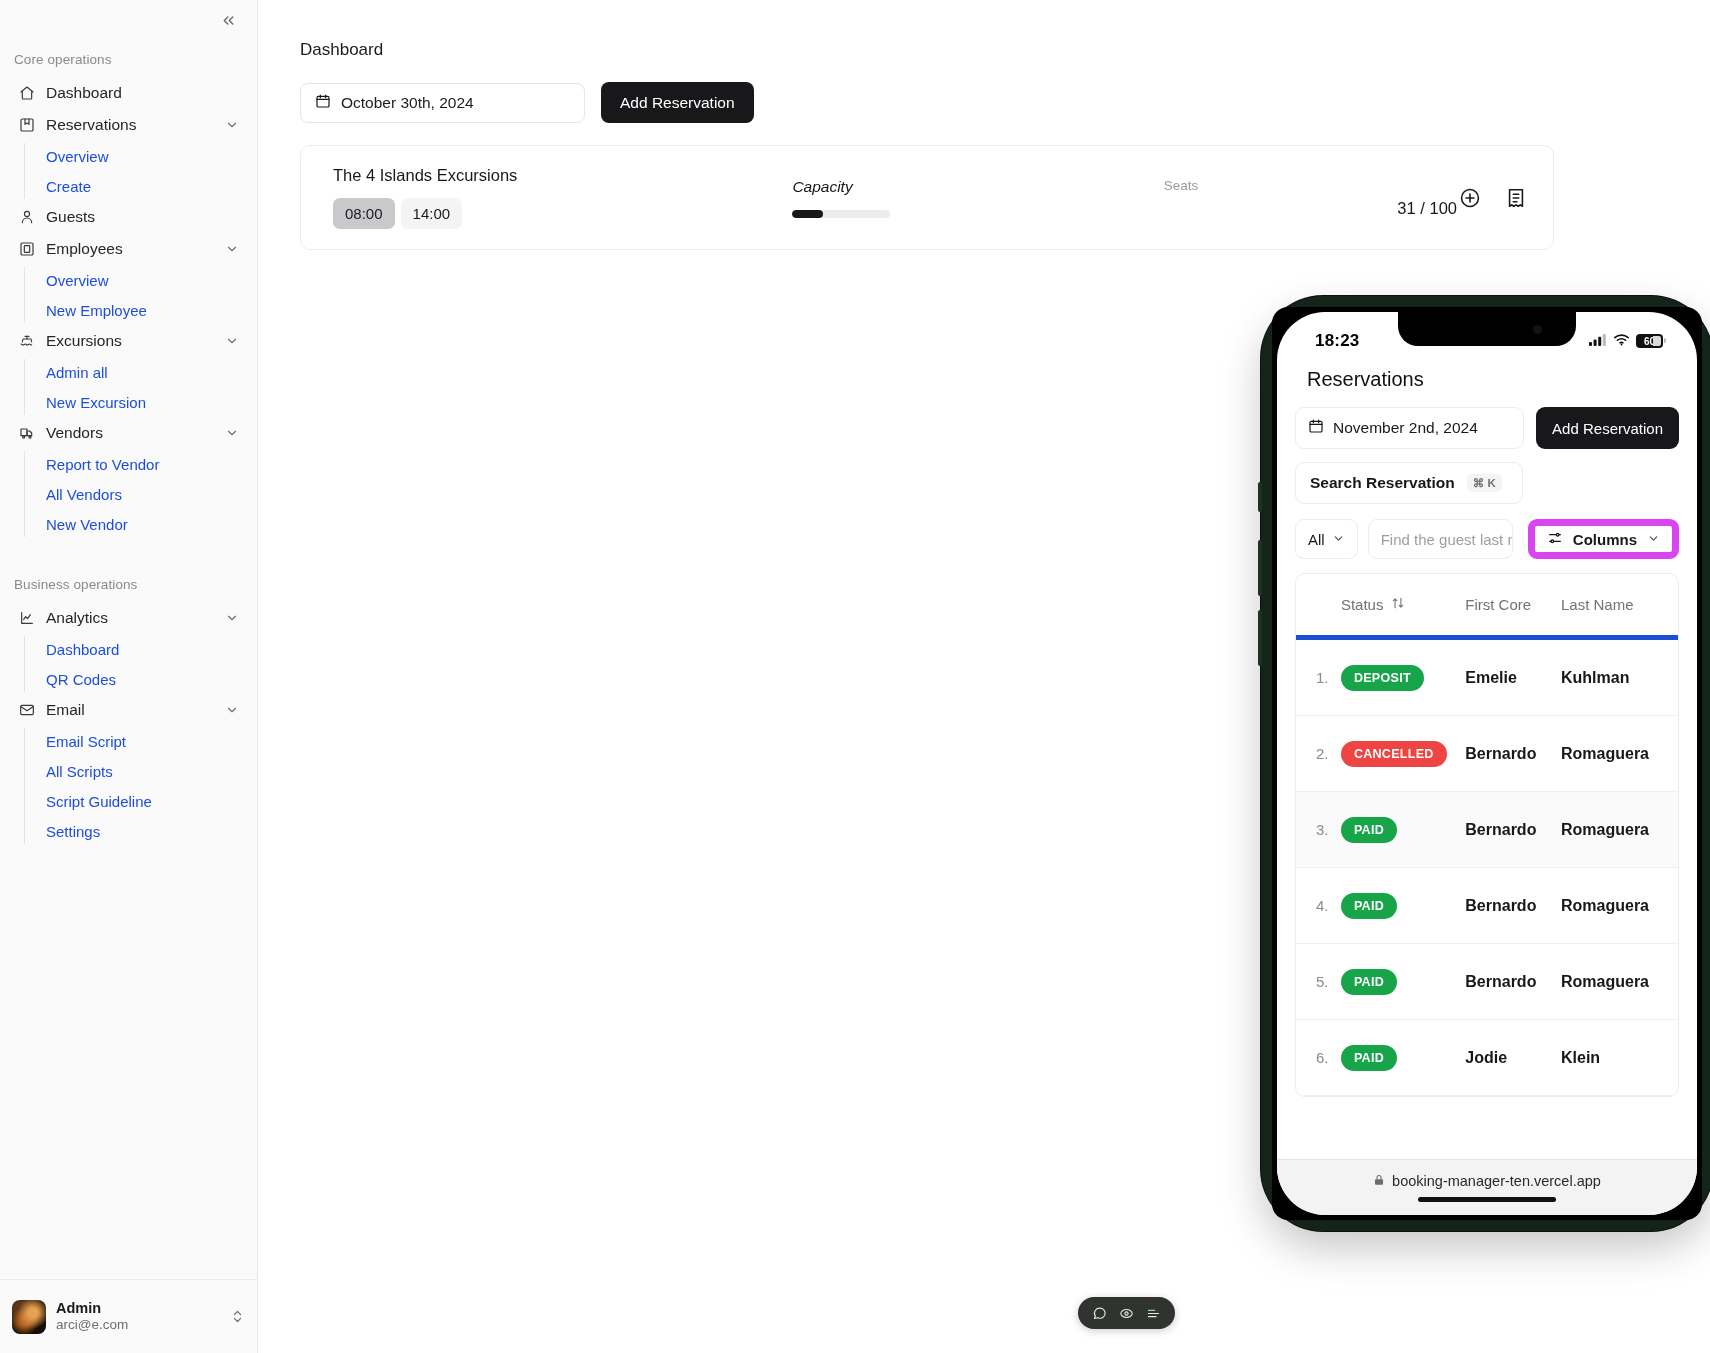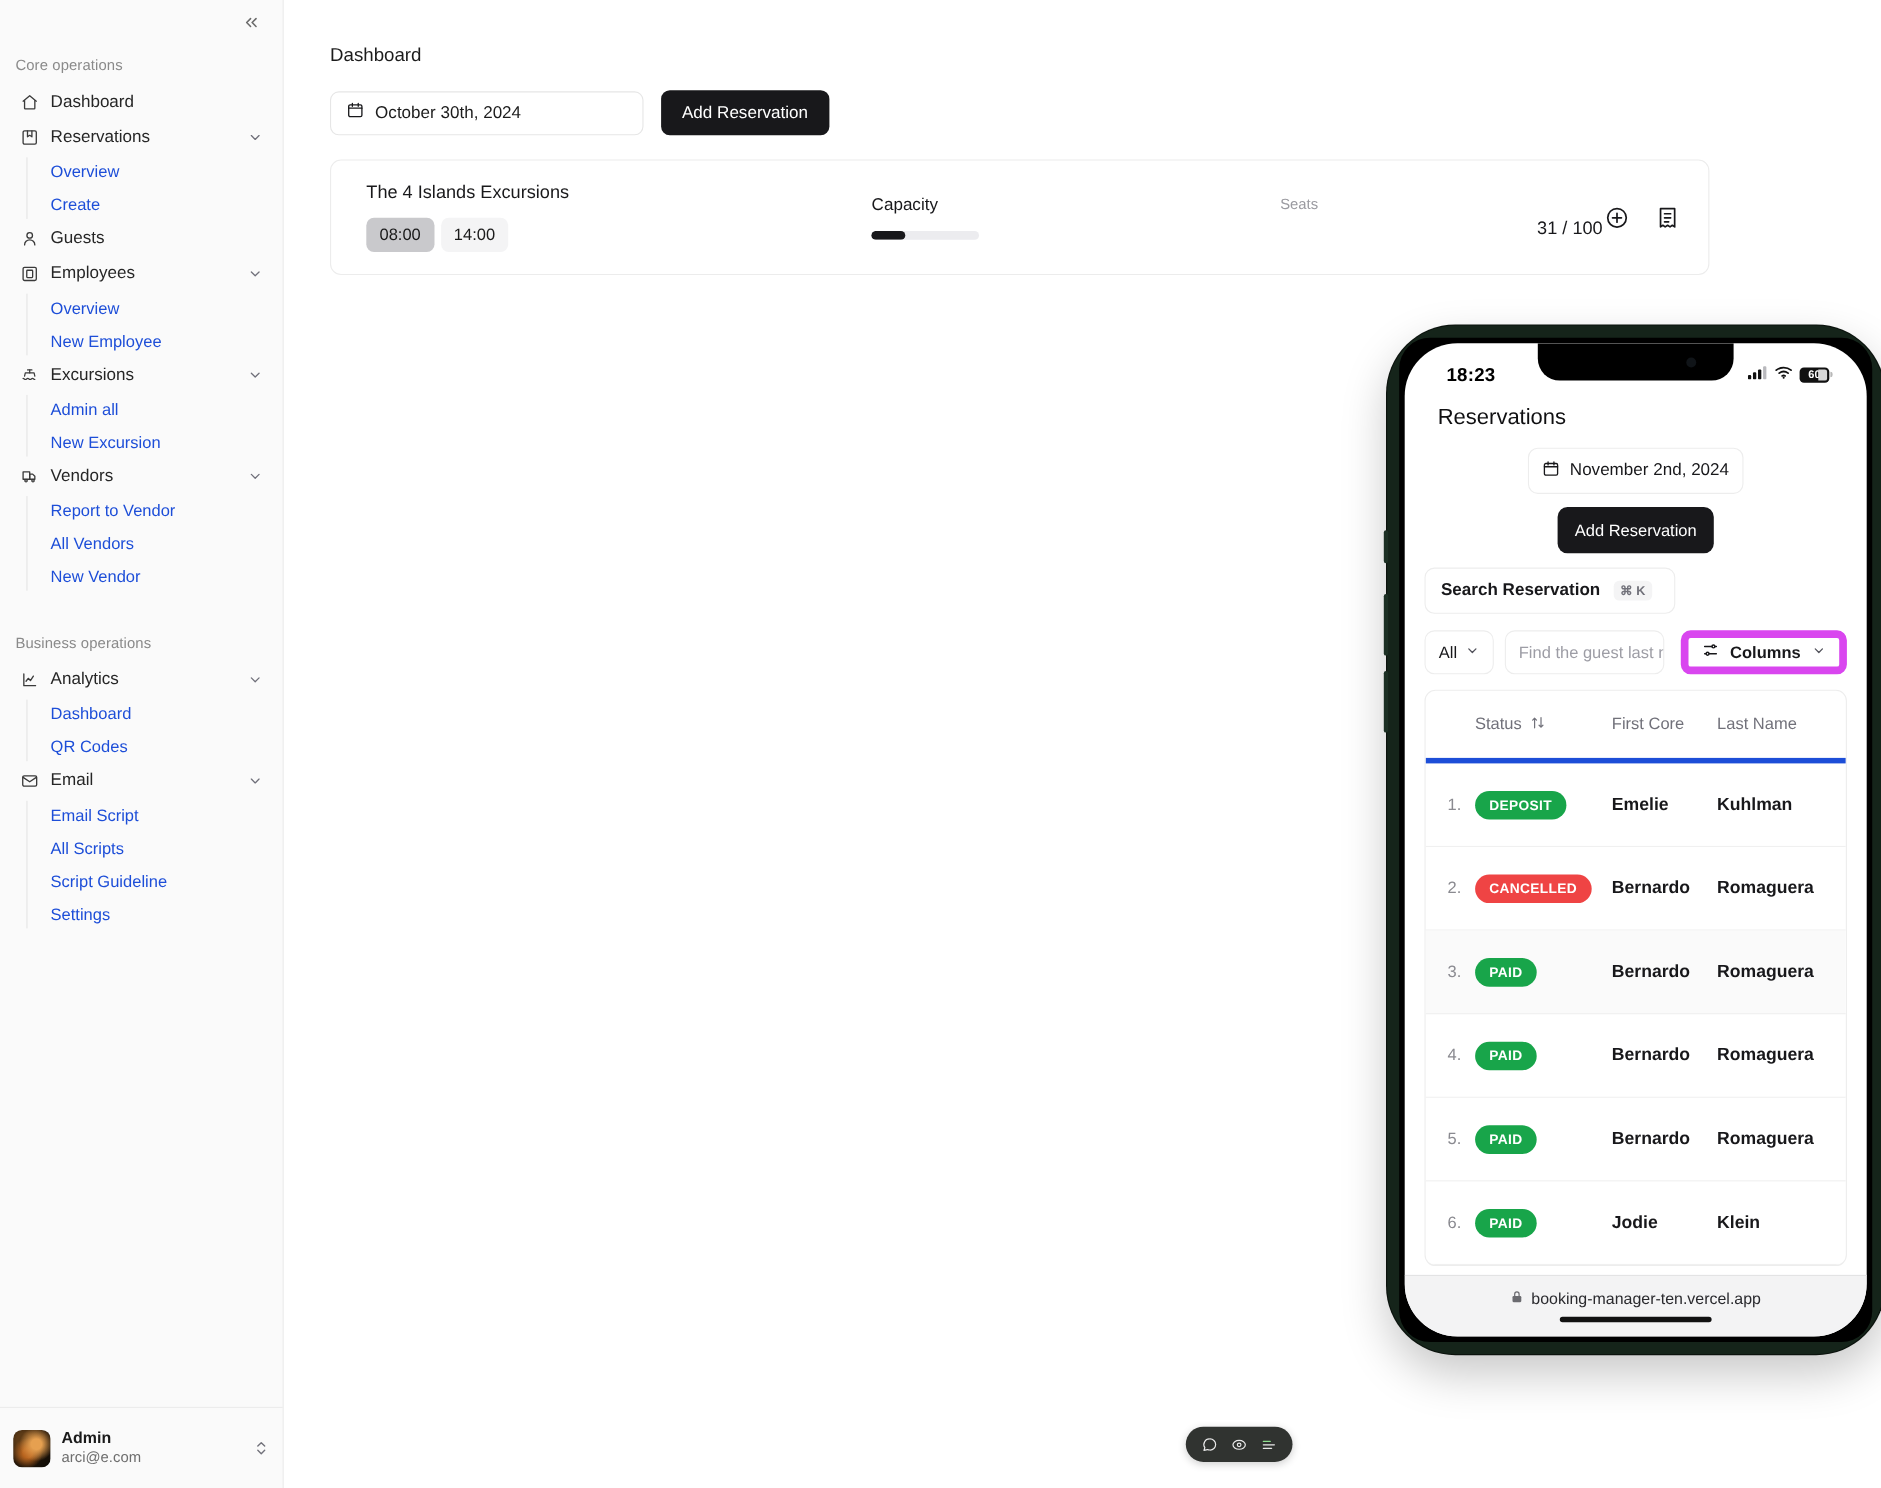--- a/index.html
+++ b/index.html
@@ -89,40 +89,40 @@
   .card-left { width: 470px; }
   .exc-name { font-size: 16.5px; color: #19191b; margin-bottom: 13px; }
   .time-row { display: flex; gap: 6px; }
   .time-pill {
     padding: 7px 12px; border-radius: 7px; font-size: 15px; color: #1b1b1b;
     background: #f4f4f5; cursor: pointer;
   }
   .time-pill.active { background: #c9c9cc; }
 
   .card-cap { width: 380px; }
-  .cap-label { font-size: 15.5px; color: #18181b; margin-bottom: 14px; }
+  .cap-label { font-size: 15.5px; color: #18181b; margin-bottom: 14px; font-style: italic; }
   .cap-track { width: 98px; height: 8px; border-radius: 5px; background: #ececef; overflow: hidden; }
   .cap-fill { height: 8px; border-radius: 5px; background: #18181b; }
 
   .card-seats { width: 300px; }
   .seats-label { font-size: 13.5px; color: #9a9aa0; margin-bottom: 6px; }
   .seats-val { font-size: 16.5px; color: #18181b; text-align: right; }
 
   .card-actions { margin-left: auto; display: flex; align-items: center; gap: 20px; }
   .icon-btn { width: 26px; height: 26px; display: flex; align-items: center; justify-content: center; color: #18181b; cursor: pointer; }
 
   
   .phone {
     position: absolute; left: 1003px; top: 296px; width: 452px; height: 935px;
     border-radius: 62px; background: #15241a;
     box-shadow: 0 0 0 1px #0b120d, 0 18px 42px rgba(0,0,0,.22);
     padding: 11px;
   }
   .phone-inner {
-    width: 100%; height: 100%; border-radius: 28px; background: #000; padding: 5px;
+    width: 100%; height: 100%; border-radius: 16px; background: #000; padding: 5px;
     position: relative; overflow: hidden;
   }
   .phone-screen {
     width: 100%; height: 100%; border-radius: 48px; background: #fff; overflow: hidden;
     position: relative; display: flex; flex-direction: column;
   }
   .notch {
     position: absolute; left: 50%; transform: translateX(-50%); top: 0;
     width: 178px; height: 34px; background: #000; border-radius: 0 0 20px 20px; z-index: 6;
   }
@@ -141,21 +141,21 @@
   .battery {
     width: 27px; height: 14px; border-radius: 4px; background: #111; color: #fff;
     font-size: 10px; font-weight: 700; display: flex; align-items: center; justify-content: center;
     position: relative;
   }
   .battery .nub { position: absolute; right: -3px; top: 4px; width: 2px; height: 5px; background: #b8b8b8; border-radius: 0 2px 2px 0; }
   .battery .unfilled { position: absolute; right: 2px; top: 2px; bottom: 2px; width: 8px; border-radius: 0 2px 2px 0; background: #d9d9d9; }
 
   .p-body { flex: 1 1 auto; padding: 0 18px; overflow: hidden; }
   .p-title { font-size: 20px; color: #101012; margin: 8px 0 16px 12px; }
-  .p-row1 { display: flex; gap: 12px; align-items: center; flex-direction: column; }
+  .p-row1 { display: flex; gap: 12px; align-items: center; }
   .p-date {
     flex: 1 1 auto; height: 42px; border: 1px solid #ededed; border-radius: 9px; background: #fff;
     display: flex; align-items: center; gap: 9px; padding: 0 12px; font-size: 15.5px; color: #18181b;
   }
   .p-add {
     height: 42px; background: #18181b; color: #fff; border: none; border-radius: 9px;
     padding: 0 16px; font-size: 15px; font-family: inherit; cursor: pointer; white-space: nowrap;
   }
   .p-search {
     margin-top: 13px; height: 42px; border: 1px solid #ededed; border-radius: 9px; background: #fff;

